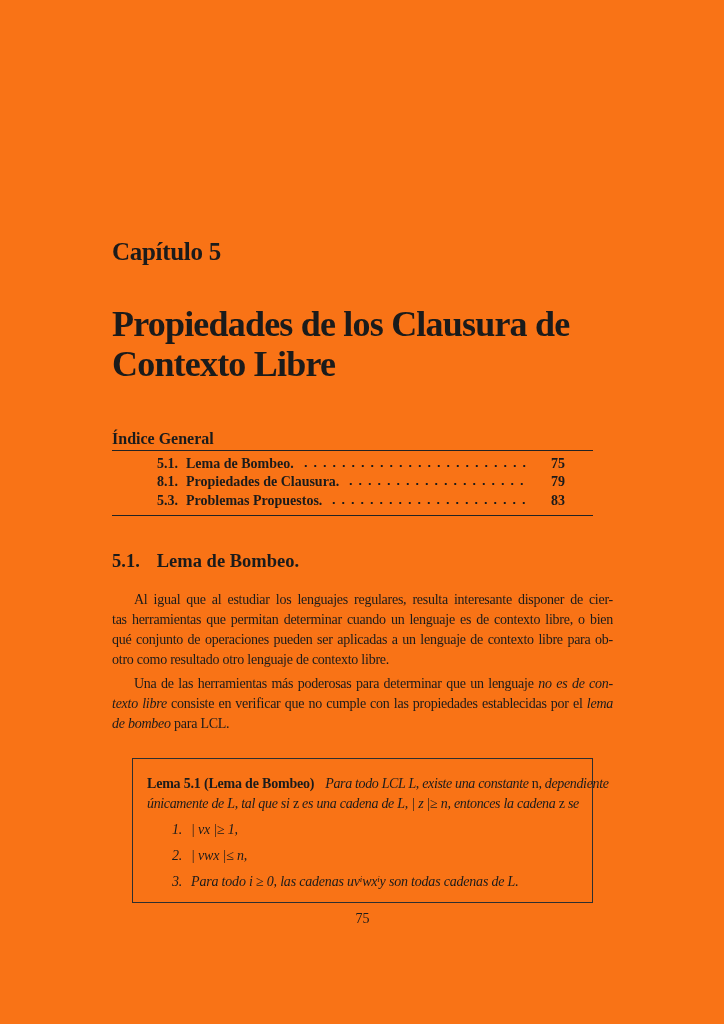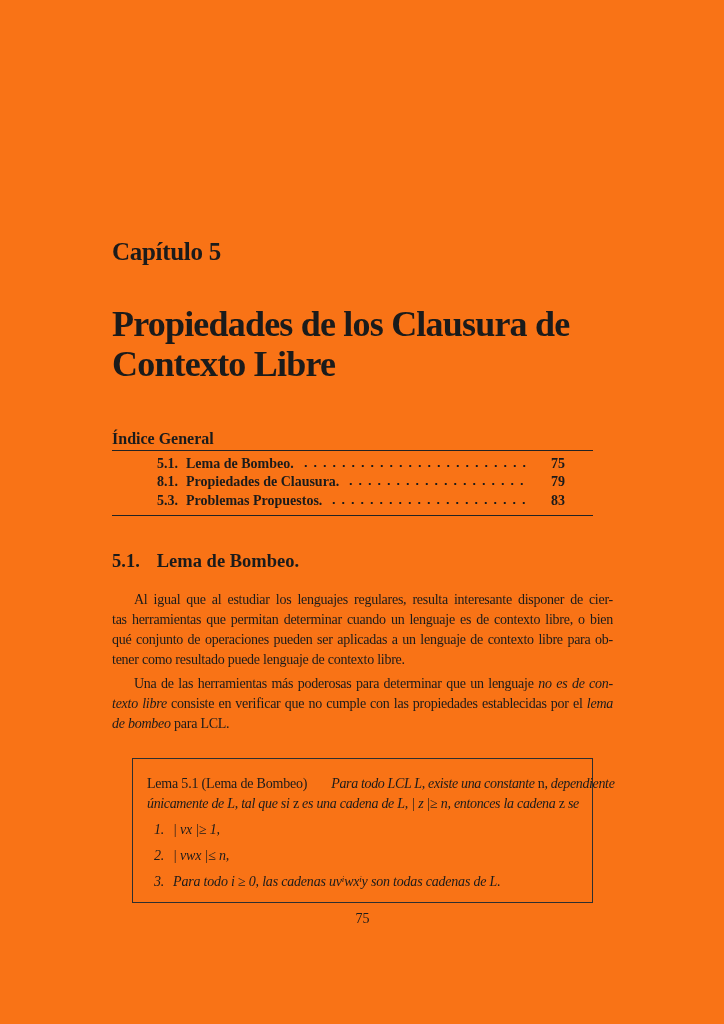--- a/index.html
+++ b/index.html
@@ -97,27 +97,27 @@
     line-height: 20px;
     letter-spacing: -0.35px;
     white-space: nowrap;
     text-align: justify;
     text-align-last: justify;
     font-style: italic;
   }
   .lemma-line.line-last { text-align-last: left; }
   .lemma-label {
     font-style: normal;
-    font-weight: normal;
-    margin-right: 24px;
+    font-weight: bold;
+    margin-right: 11px;
     letter-spacing: -0.2px;
   }
   .lemma-list { margin: 6px 0 0 0; padding: 0; list-style: none; }
   .lemma-item {
-    margin-left: 7px;
+    margin-left: 25px;
     font-size: 14px;
     line-height: 20px;
     font-style: italic;
     letter-spacing: -0.2px;
     white-space: nowrap;
   }
   .lemma-item + .lemma-item { margin-top: 6px; }
   .li-num { margin-right: 9px; }
   .sup { font-size: 9px; position: relative; top: -4.5px; }
   
@@ -162,21 +162,21 @@
     </div>
     <hr class="rule">
   </div>
 
   <h3 class="section-heading"><span class="sec-num">5.1.</span><span>Lema de Bombeo.</span></h3>
 
   <div class="par par-1">
     <div class="line line-indent">Al igual que al estudiar los lenguajes regulares, resulta interesante disponer de cier-</div>
     <div class="line">tas herramientas que permitan determinar cuando un lenguaje es de contexto libre, o bien</div>
     <div class="line">qué conjunto de operaciones pueden ser aplicadas a un lenguaje de contexto libre para ob-</div>
-    <div class="line line-last">tener como resultado puede lenguaje de contexto libre.</div>
+    <div class="line line-last">otro como resultado otro lenguaje de contexto libre.</div>
   </div>
 
   <div class="par par-2">
     <div class="line line-indent"><span class="rm">Una de las herramientas más poderosas para determinar que un lenguaje </span><span class="it">no es de con-</span></div>
     <div class="line"><span class="it">texto libre</span><span class="rm"> consiste en verificar que no cumple con las propiedades establecidas por el </span><span class="it">lema</span></div>
     <div class="line line-last"><span class="it">de bombeo</span><span class="rm"> para LCL.</span></div>
   </div>
 
   <div class="lemma-box">
     <div class="lemma-line"><span class="lemma-label">Lema 5.1 (Lema de Bombeo)</span><span>Para todo LCL L, existe una constante </span><span class="rm">n</span><span>, dependiente</span></div>

